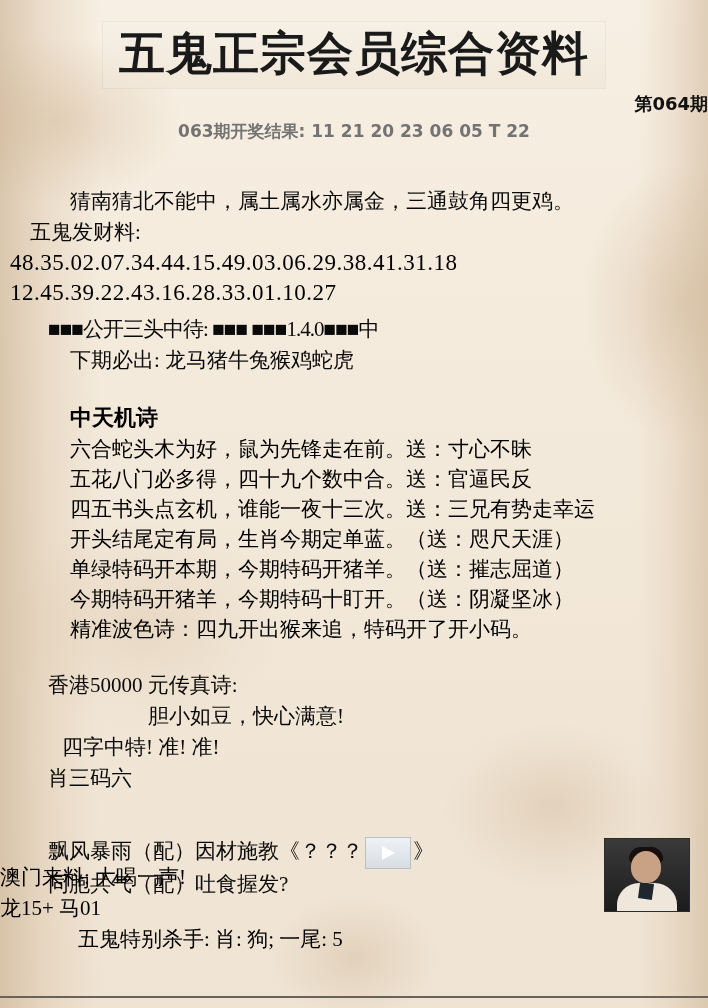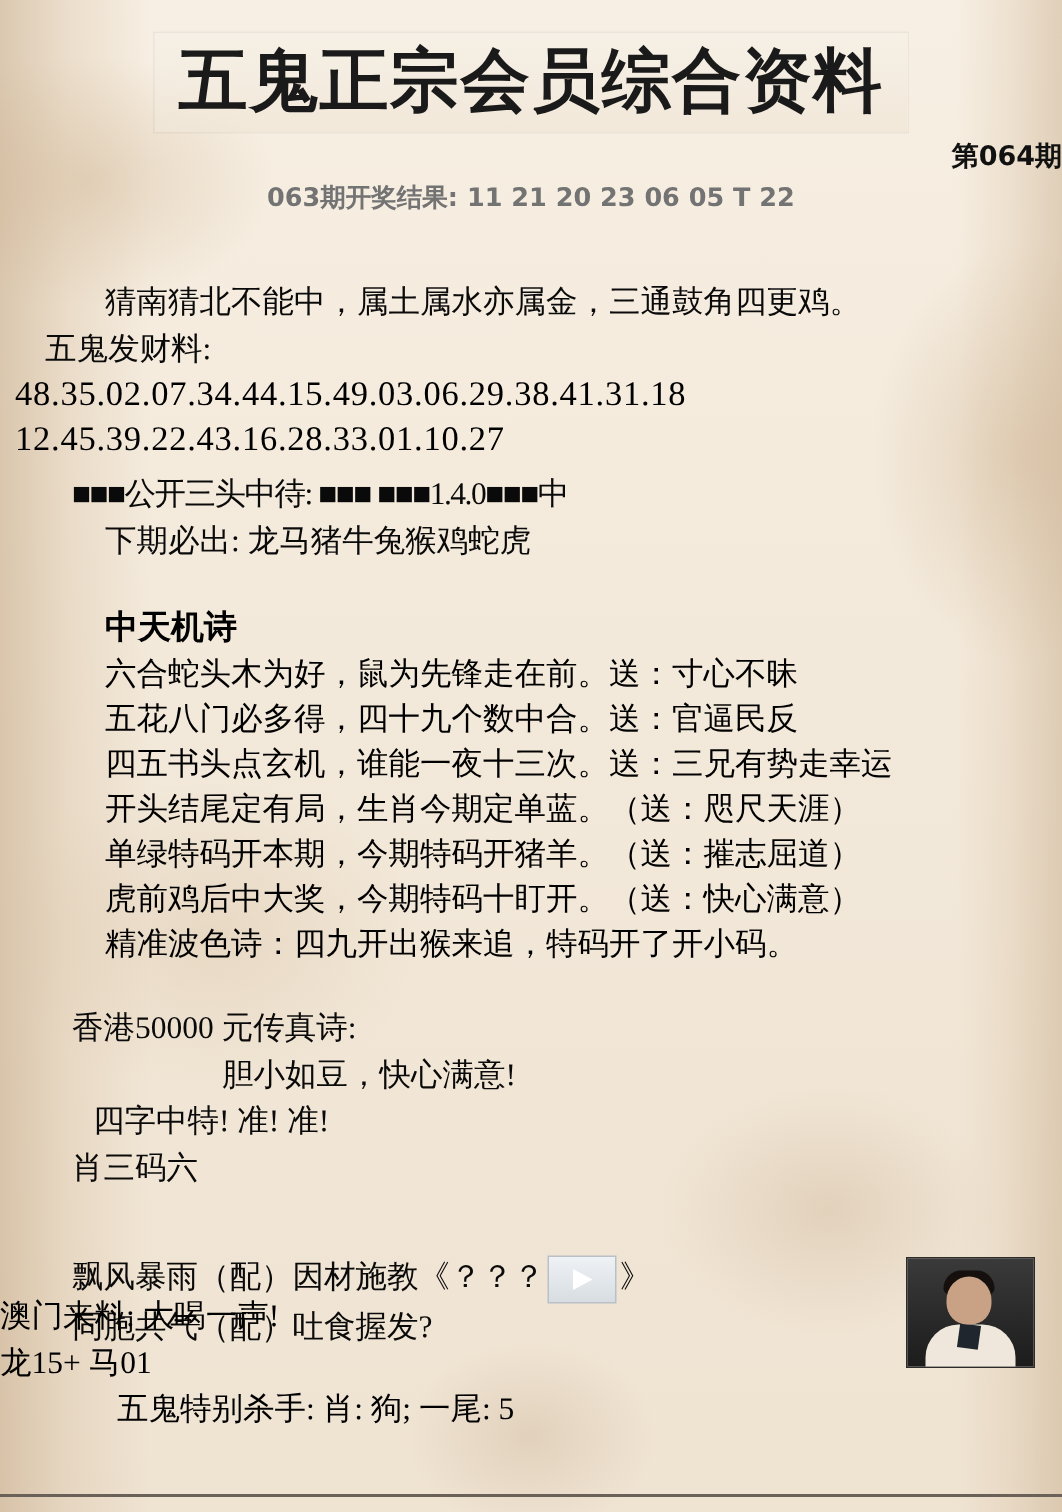--- a/index.html
+++ b/index.html
@@ -241,21 +241,21 @@
     <div class="line ind-4">下期必出: 龙马猪牛兔猴鸡蛇虎</div>
 
     <div class="gap-l"></div>
 
     <div class="sec-head ind-4">中天机诗</div>
     <div class="poem-line ind-4">六合蛇头木为好，鼠为先锋走在前。送：寸心不昧</div>
     <div class="poem-line ind-4">五花八门必多得，四十九个数中合。送：官逼民反</div>
     <div class="poem-line ind-4">四五书头点玄机，谁能一夜十三次。送：三兄有势走幸运</div>
     <div class="poem-line ind-4">开头结尾定有局，生肖今期定单蓝。（送：咫尺天涯）</div>
     <div class="poem-line ind-4">单绿特码开本期，今期特码开猪羊。（送：摧志屈道）</div>
-    <div class="poem-line ind-4">虎前鸡后中大奖，今期特码十盯开。（送：快心满意）</div>
+    <div class="poem-line ind-4">今期特码开猪羊，今期特码十盯开。（送：阴凝坚冰）</div>
     <div class="poem-line ind-4">精准波色诗：四九开出猴来追，特码开了开小码。</div>
 
     <div class="gap-l"></div>
 
     <div class="line ind-8">香港50000 元传真诗:</div>
     <div class="line ind-9">胆小如豆，快心满意!</div>
     <div class="line ind-7">四字中特! 准! 准!</div>
     <div class="line ind-8">肖三码六</div>
 
     <div class="gap-l"></div>

